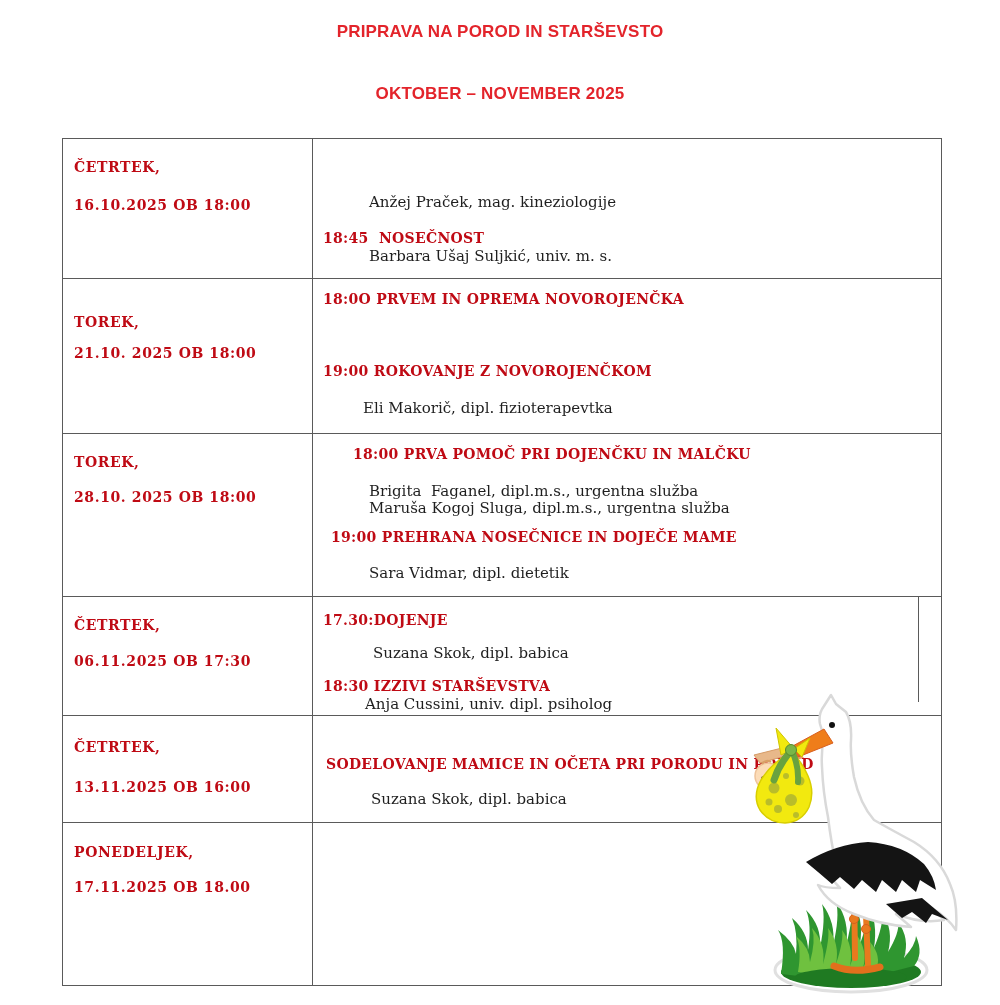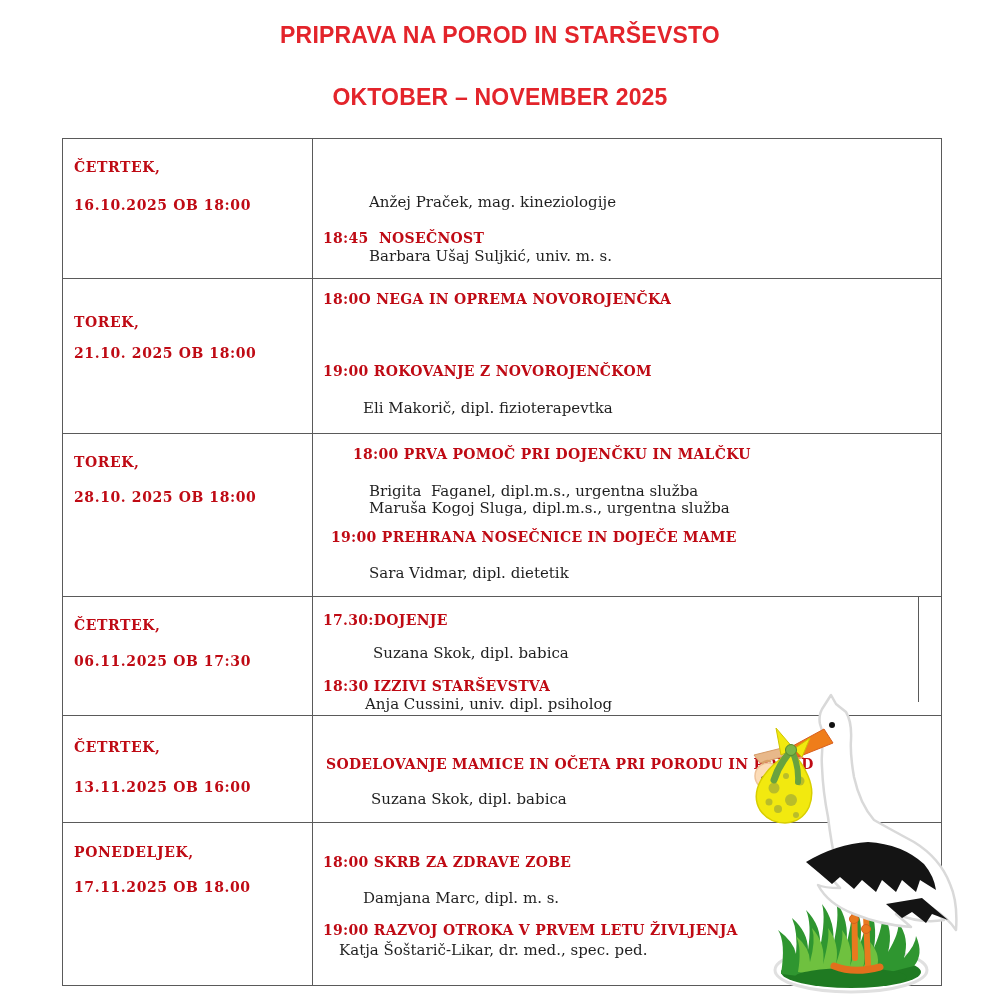--- a/index.html
+++ b/index.html
@@ -1,19 +1,19 @@
 <!DOCTYPE html>
 <html style="--title-red: #e3242b; --table-red: #bf0a14; --border: #5a5a5a;"><head>
 <meta charset="utf-8">
 <style>
   html,body{margin:0;padding:0;background:#ffffff;}
   .page{position:relative;width:1000px;height:1005px;background:#fff;overflow:hidden;
         font-family:"DejaVu Serif", serif;}
   .title-line{position:absolute;left:0;width:100%;text-align:center;
-        font-family:"Liberation Sans", sans-serif;font-weight:bold;font-size:23px;
+        font-family:"Liberation Sans", sans-serif;font-weight:bold;font-size:17px;
         color:var(--title-red,#e3242b);letter-spacing:0.2px;}
   #title1{top:22px;}
   #title2{top:84px;}
 
   .sched{position:absolute;left:62px;top:138px;width:878px;
          border:1px solid var(--border,#5a5a5a);background:transparent;}
   .row{position:relative;box-sizing:border-box;border-top:1px solid var(--border,#5a5a5a);}
   .row.first{border-top:none;}
   .cell-left{position:absolute;left:0;top:0;bottom:0;width:249px;
              border-right:1px solid var(--border,#5a5a5a);}
@@ -49,21 +49,21 @@
         <div class="nm" style="top:108px;left:56px;">Barbara Ušaj Suljkić, univ. m. s.</div>
       </div>
     </div>
 
     <div class="row" style="height:155px;">
       <div class="cell-left">
         <span class="day" style="top:35px;">TOREK,</span>
         <span class="date" style="top:66px;">21.10. 2025 OB 18:00</span>
       </div>
       <div class="cell-right">
-        <div class="hdr" style="top:12px;left:10px;">18:0O NEGA IN OPREMA NOVOROJENČKA</div>
+        <div class="hdr" style="top:12px;left:10px;">18:0O PRVEM IN OPREMA NOVOROJENČKA</div>
         <div class="hdr" style="top:84px;left:10px;">19:00 ROKOVANJE Z NOVOROJENČKOM</div>
         <div class="nm" style="top:120px;left:50px;">Eli Makorič, dipl. fizioterapevtka</div>
       </div>
     </div>
 
     <div class="row" style="height:163px;">
       <div class="cell-left">
         <span class="day" style="top:20px;">TOREK,</span>
         <span class="date" style="top:55px;">28.10. 2025 OB 18:00</span>
       </div>
@@ -97,26 +97,20 @@
       <div class="cell-right">
         <div class="hdr" style="top:40px;left:13px;">SODELOVANJE MAMICE IN OČETA PRI PORODU IN POROD</div>
         <div class="nm" style="top:74px;left:58px;">Suzana Skok, dipl. babica</div>
       </div>
     </div>
 
     <div class="row" style="height:163px;">
       <div class="cell-left">
         <span class="day" style="top:21px;">PONEDELJEK,</span>
         <span class="date" style="top:56px;">17.11.2025 OB 18.00</span>
-      </div>
-      <div class="cell-right">
-        <div class="hdr" style="top:31px;left:10px;">18:00 SKRB ZA ZDRAVE ZOBE</div>
-        <div class="nm" style="top:66px;left:50px;">Damjana Marc, dipl. m. s.</div>
-        <div class="hdr" style="top:99px;left:10px;">19:00 RAZVOJ OTROKA V PRVEM LETU ŽIVLJENJA</div>
-        <div class="nm" style="top:118px;left:26px;">Katja Šoštarič-Likar, dr. med., spec. ped.</div>
       </div>
     </div>
 
   </div>
 
   <div class="artifact-line"></div>
 
   <svg class="stork" viewBox="0 0 232 306" xmlns="http://www.w3.org/2000/svg">
 
     <g>

